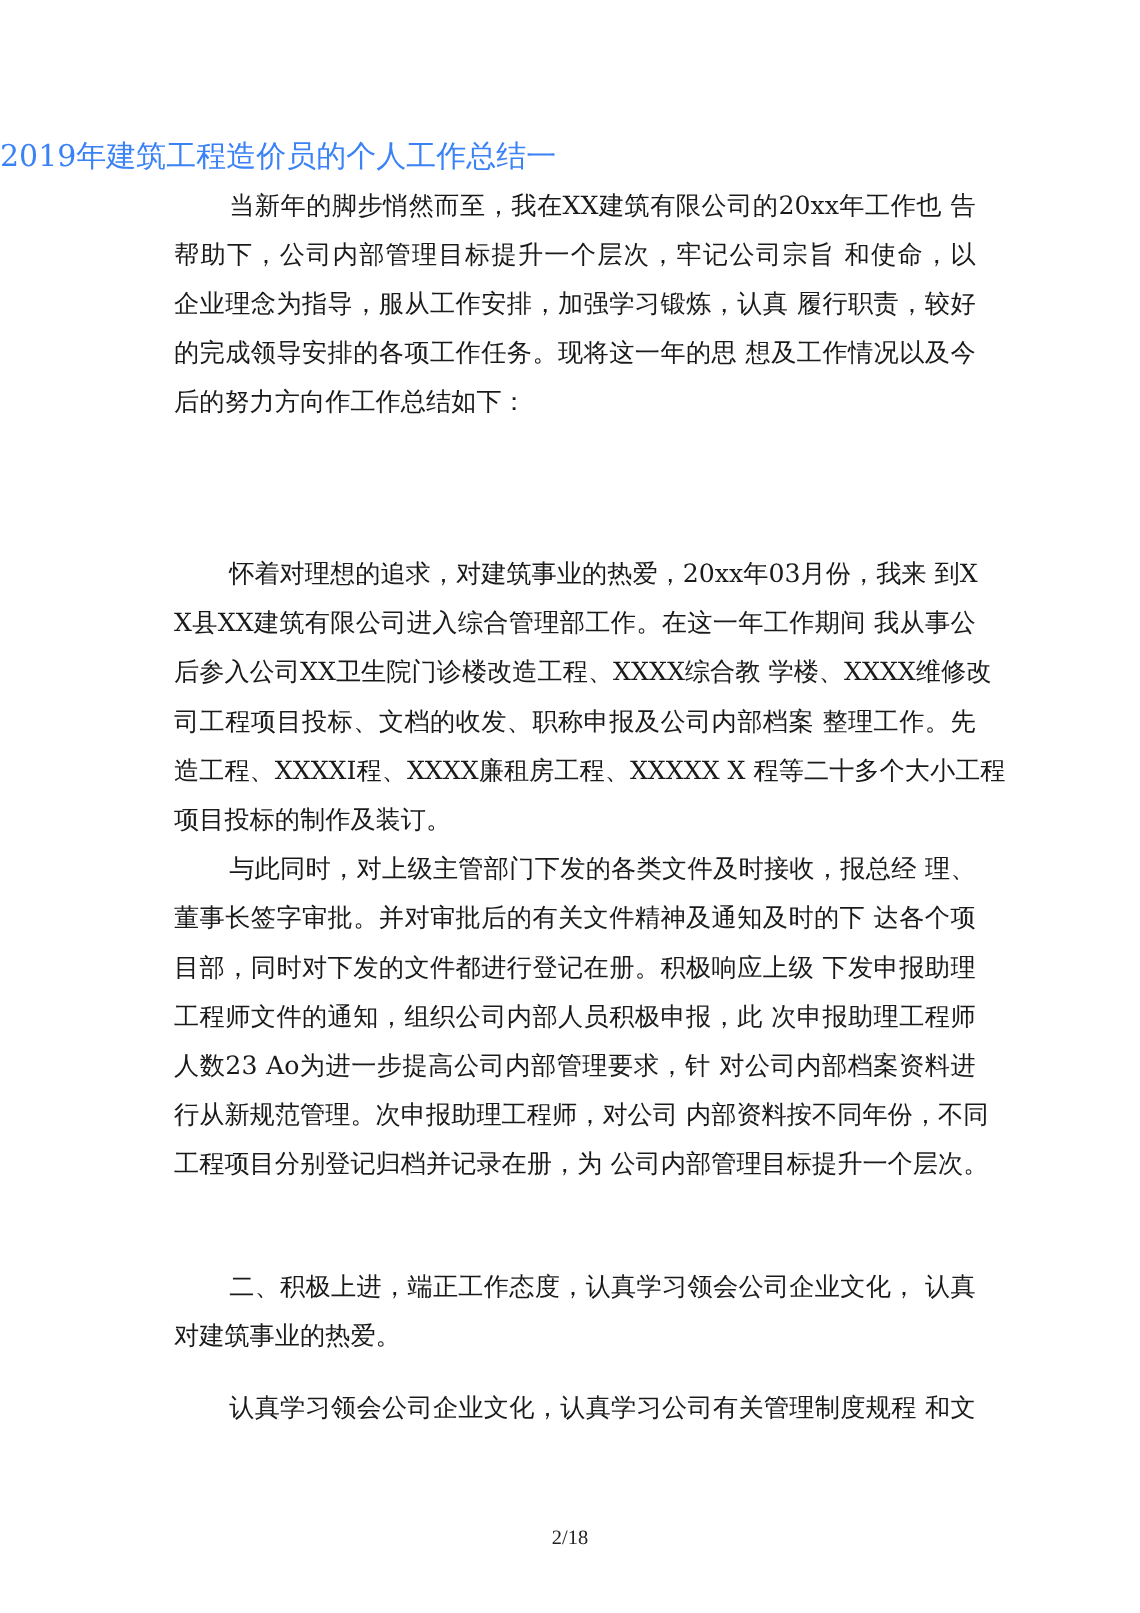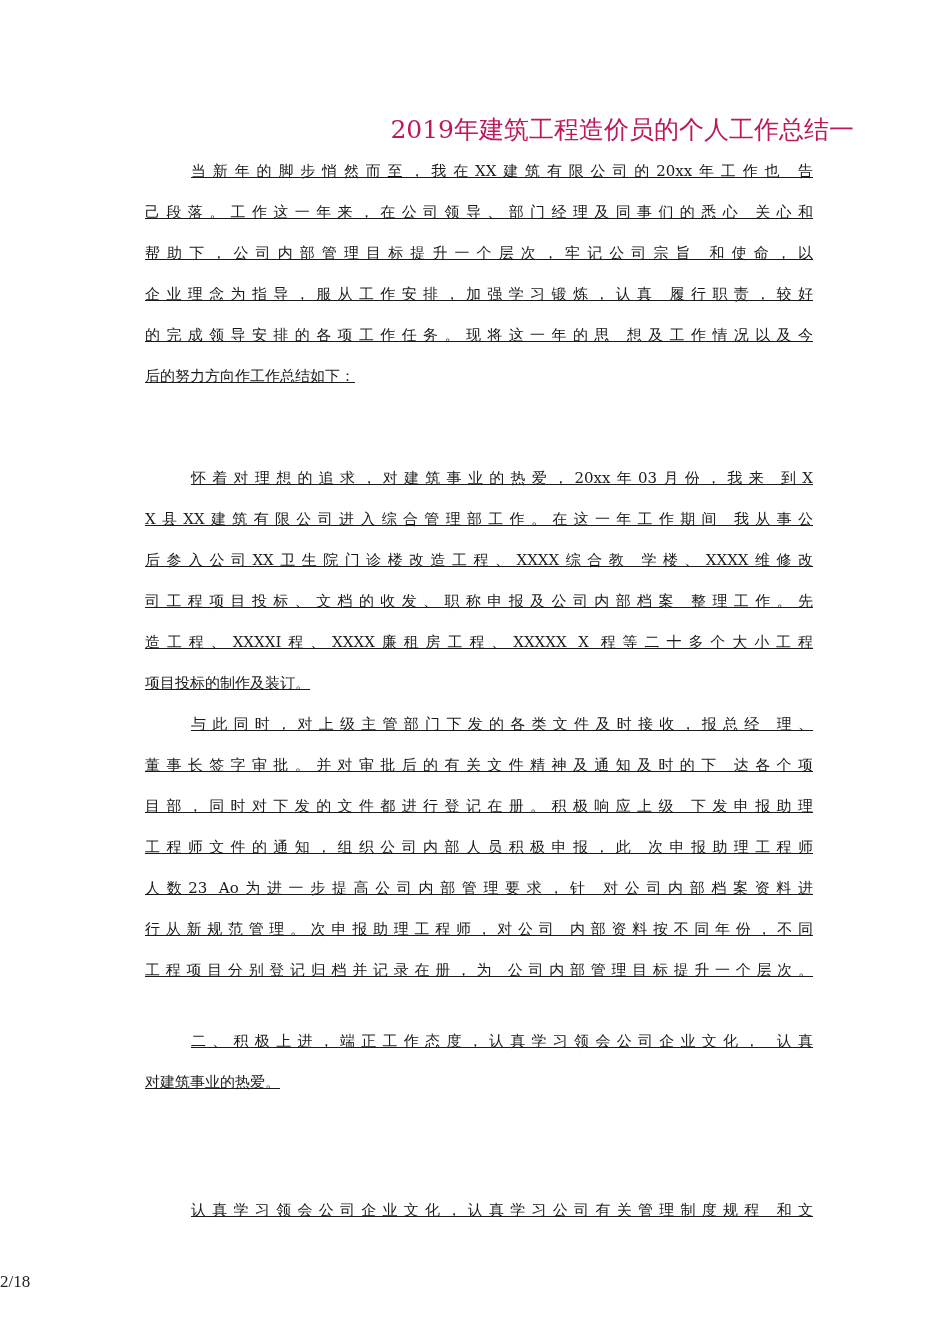--- a/index.html
+++ b/index.html
@@ -19,70 +19,69 @@
       position: absolute;
       left: 0; top: 0;
       width: 950px; height: 1344px;
       background: #ffffff;
     }
     .title {
       position: absolute;
       left: 0;
       width: 854px;
       top: 112px;
-      text-align: right;
+      text-align: left;
       font-size: 25px;
       line-height: 36px;
-      color: #be185d;
+      color: #3b82f6;
       letter-spacing: 0px;
     }
     .body-text {
       position: absolute;
       left: 145px;
       width: 668px;
-      font-size: 15px;
+      font-size: 21px;
       line-height: 41px;
       color: #1a1a1a;
       text-align: justify;
       text-align-last: left;
-      text-decoration: underline;
     }
     .line {
       display: block;
       white-space: nowrap;
       height: 41px;
       overflow: visible;
     }
     .line.indent {
       padding-left: 46px;
     }
     .line.justify {
       text-align: justify;
       text-align-last: justify;
     }
     .page-number {
       position: absolute;
       left: 0;
       width: 950px;
       top: 1272px;
+      text-align: center;
       font-family: "Liberation Serif", "DejaVu Serif", serif;
       font-size: 17px;
       color: #222222;
     }
   </style>
 </head>
 <body>
 
 <div class="page">
 
   <div class="title">2019年建筑工程造价员的个人工作总结一</div>
 
   <div class="body-text" style="top:151px;">
     <span class="line indent justify">当新年的脚步悄然而至，我在XX建筑有限公司的20xx年工作也 告</span>
-    <span class="line justify">己段落。工作这一年来，在公司领导、部门经理及同事们的悉心 关心和</span>
     <span class="line justify">帮助下，公司内部管理目标提升一个层次，牢记公司宗旨 和使命，以</span>
     <span class="line justify">企业理念为指导，服从工作安排，加强学习锻炼，认真 履行职责，较好</span>
     <span class="line justify">的完成领导安排的各项工作任务。现将这一年的思 想及工作情况以及今</span>
     <span class="line">后的努力方向作工作总结如下：</span>
   </div>
 
 
   <div class="body-text" style="top:458px;">
     <span class="line indent justify">怀着对理想的追求，对建筑事业的热爱，20xx年03月份，我来 到X</span>
     <span class="line justify">X县XX建筑有限公司进入综合管理部工作。在这一年工作期间 我从事公</span>
@@ -95,24 +94,24 @@
   <div class="body-text" style="top:704px;">
     <span class="line indent justify">与此同时，对上级主管部门下发的各类文件及时接收，报总经 理、</span>
     <span class="line justify">董事长签字审批。并对审批后的有关文件精神及通知及时的下 达各个项</span>
     <span class="line justify">目部，同时对下发的文件都进行登记在册。积极响应上级 下发申报助理</span>
     <span class="line justify">工程师文件的通知，组织公司内部人员积极申报，此 次申报助理工程师</span>
     <span class="line justify">人数23 Ao为进一步提高公司内部管理要求，针 对公司内部档案资料进</span>
     <span class="line justify">行从新规范管理。次申报助理工程师，对公司 内部资料按不同年份，不同</span>
     <span class="line justify">工程项目分别登记归档并记录在册，为 公司内部管理目标提升一个层次。</span>
   </div>
 
-  <div class="body-text" style="top:1021px;">
+  <div class="body-text" style="top:1052px;">
     <span class="line indent justify">二、积极上进，端正工作态度，认真学习领会公司企业文化， 认真</span>
     <span class="line">对建筑事业的热爱。</span>
   </div>
 
-  <div class="body-text" style="top:1153px;margin-top:37px;">
+  <div class="body-text" style="top:1153px;">
     <span class="line indent justify">认真学习领会公司企业文化，认真学习公司有关管理制度规程 和文</span>
   </div>
 
   <div class="page-number">2/18</div>
 
 </div>
 
 </body></html>

